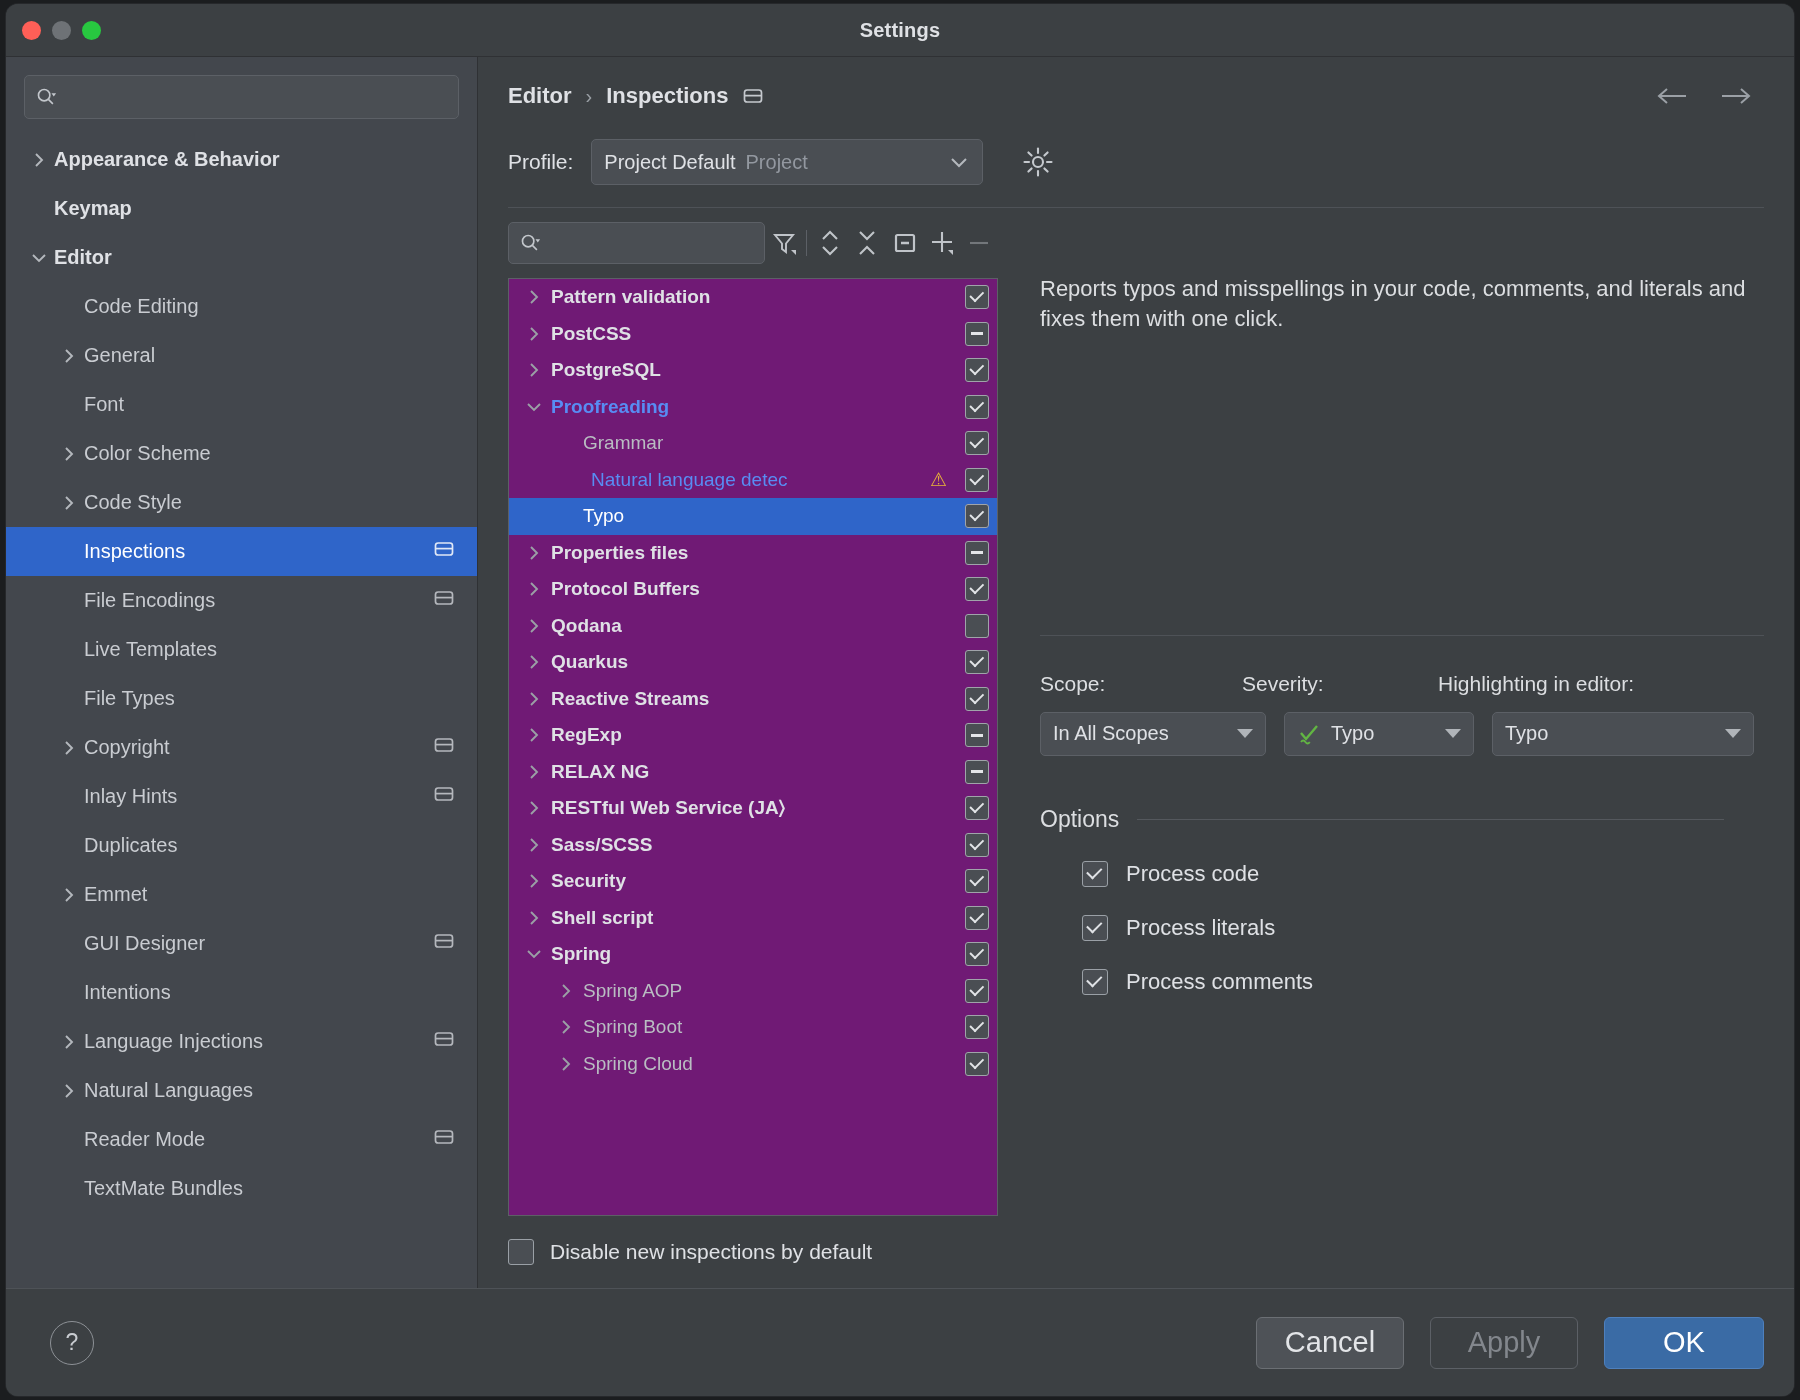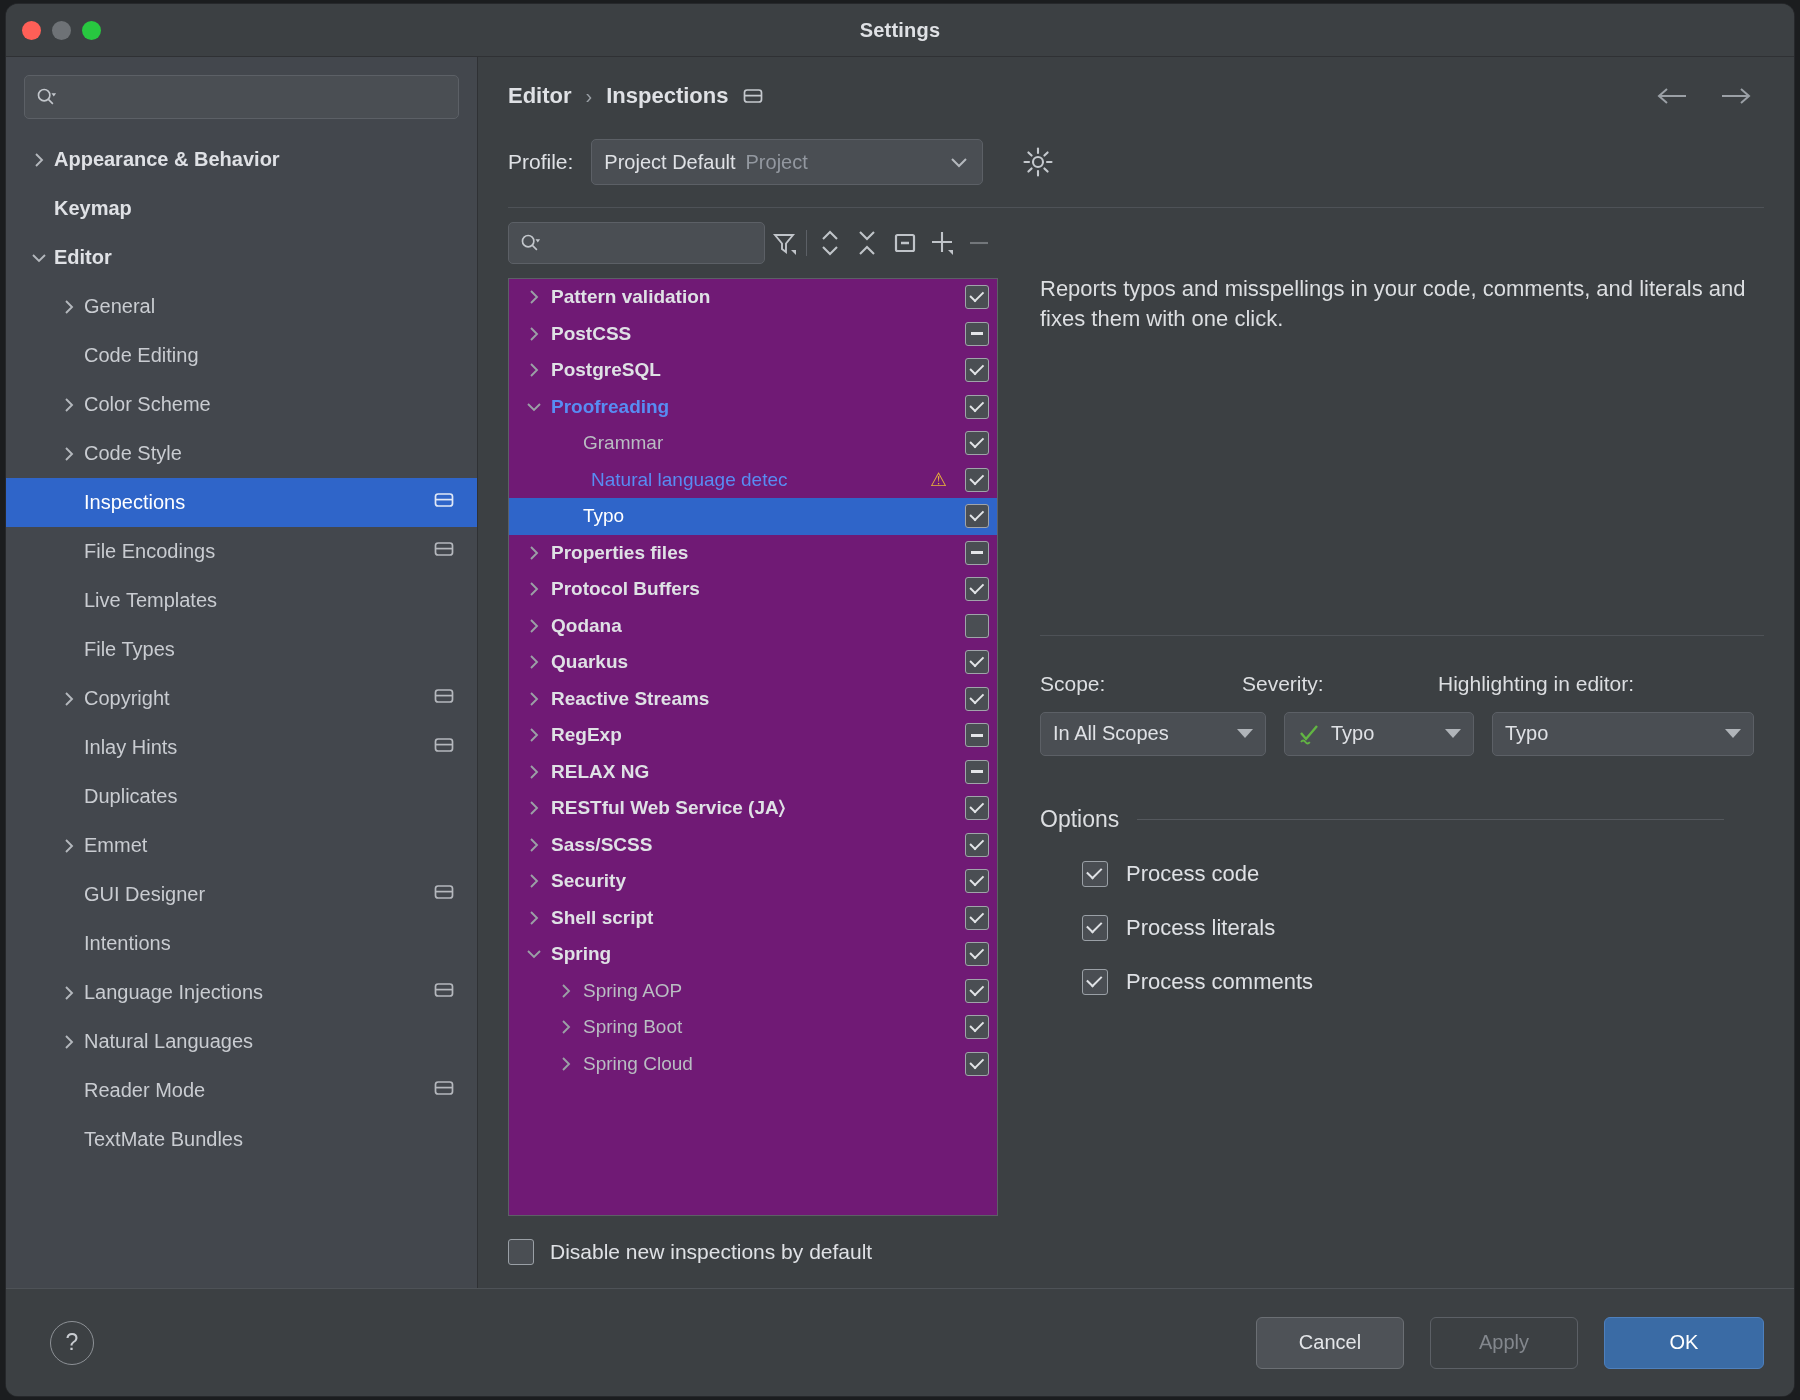--- a/index.html
+++ b/index.html
@@ -297,21 +297,21 @@
     border: 1px solid #8d9196;
     color: #c9ccd1; font-size: 23px;
     display: flex; align-items: center; justify-content: center;
     margin-left: 14px;
   }
   .btns { margin-left: auto; display: flex; gap: 26px; }
   .btn {
     height: 52px; min-width: 148px;
     border-radius: 6px;
     display: flex; align-items: center; justify-content: center;
-    font-size: 20px;
+    font-size: 29px;
   }
   .btn.cancel { background: #4e5257; border: 1px solid #6b6f74; color: #e3e5e8; }
   .btn.apply  { background: transparent; border: 1px solid #5c6066; color: #83878d; }
   .btn.ok     { background: #3a6ba5; border: 1px solid #4e80bd; color: #ffffff; min-width: 160px; }
 </style>
 </head>
 <body>
 
 <div class="window">
 
@@ -352,30 +352,34 @@
           </div>
           <div class="sb-row bold" style="padding-left: 18px;">
             <span class="twisty">
               <svg width="18" height="14" viewBox="0 0 18 14">
                 <polyline points="3,4 9,10 15,4" fill="none" stroke="currentColor" stroke-width="1.9"></polyline>
               </svg>
             </span>
             <span class="lbl">Editor</span>
           </div>
           <div class="sb-row" style="padding-left: 48px;">
+            <span class="twisty"></span>
+            <span class="lbl">Code Editing</span>
+          </div>
+          <div class="sb-row" style="padding-left: 48px;">
             <span class="twisty">
               <svg width="14" height="18" viewBox="0 0 14 18">
                 <polyline points="4,3 10,9 4,15" fill="none" stroke="currentColor" stroke-width="1.9"></polyline>
               </svg>
             </span>
             <span class="lbl">General</span>
           </div>
           <div class="sb-row" style="padding-left: 48px;">
             <span class="twisty"></span>
-            <span class="lbl">Code Editing</span>
+            <span class="lbl">Font</span>
           </div>
           <div class="sb-row" style="padding-left: 48px;">
             <span class="twisty">
               <svg width="14" height="18" viewBox="0 0 14 18">
                 <polyline points="4,3 10,9 4,15" fill="none" stroke="currentColor" stroke-width="1.9"></polyline>
               </svg>
             </span>
             <span class="lbl">Color Scheme</span>
           </div>
           <div class="sb-row" style="padding-left: 48px;">

